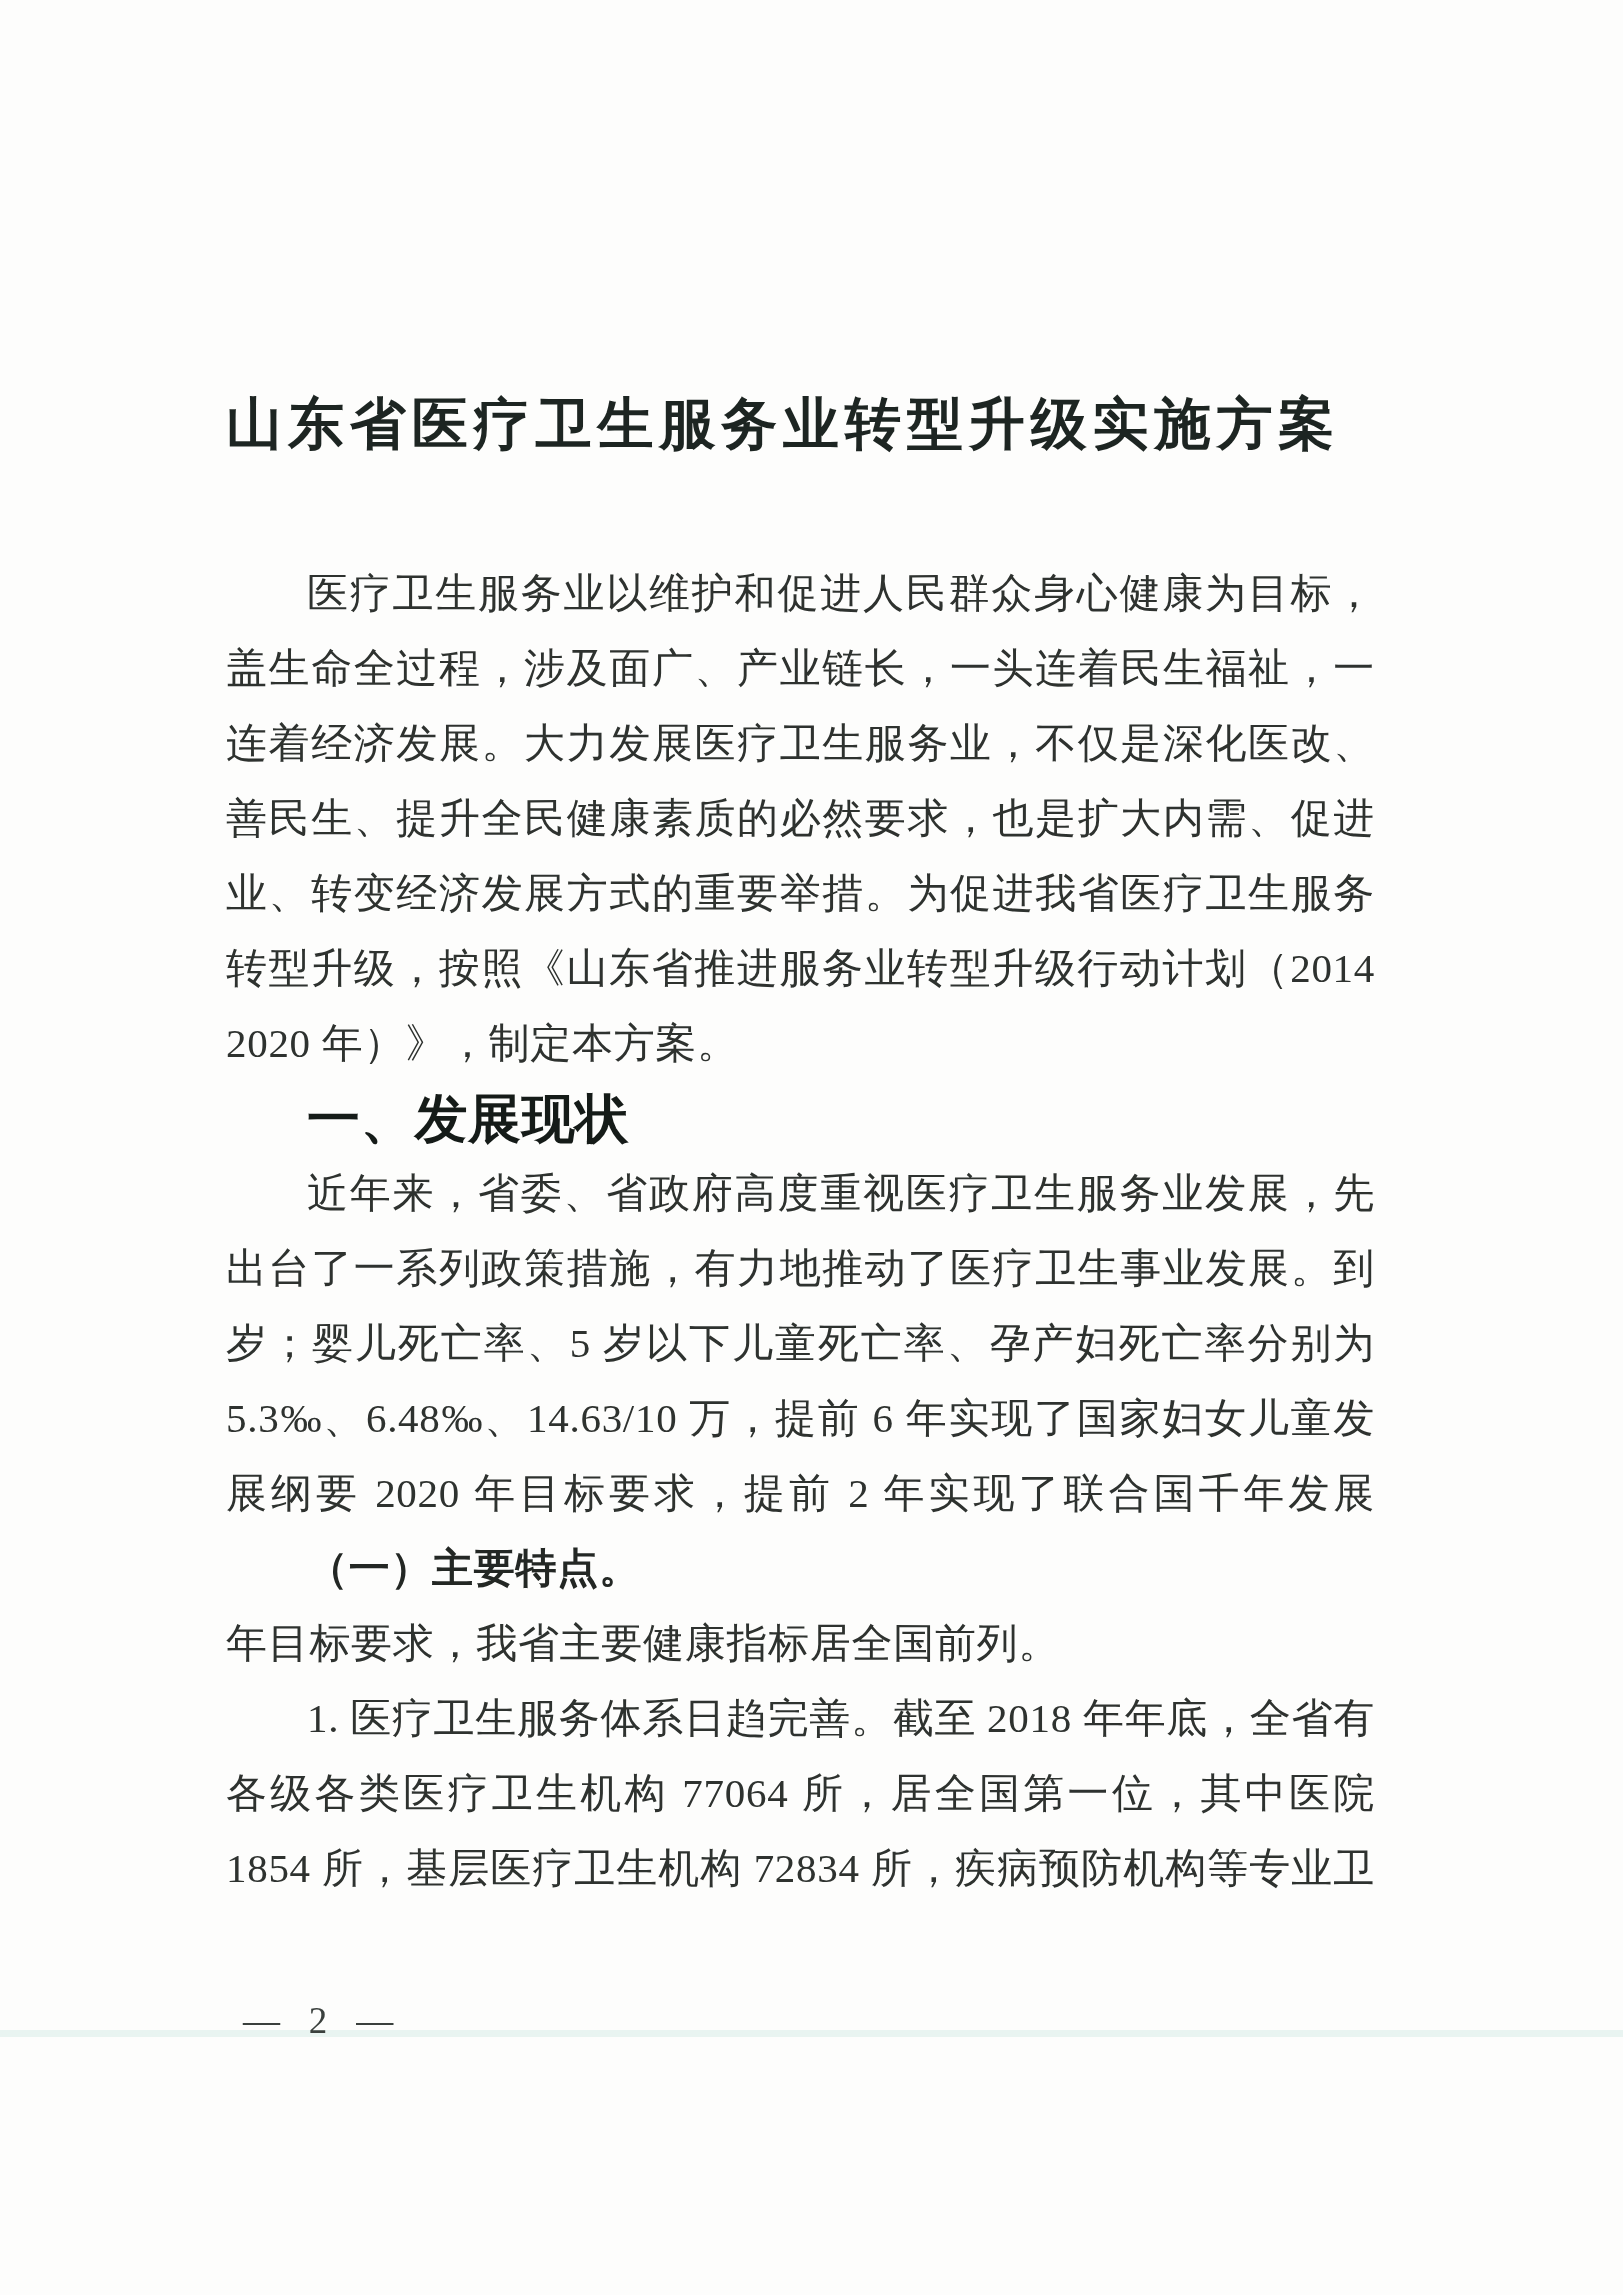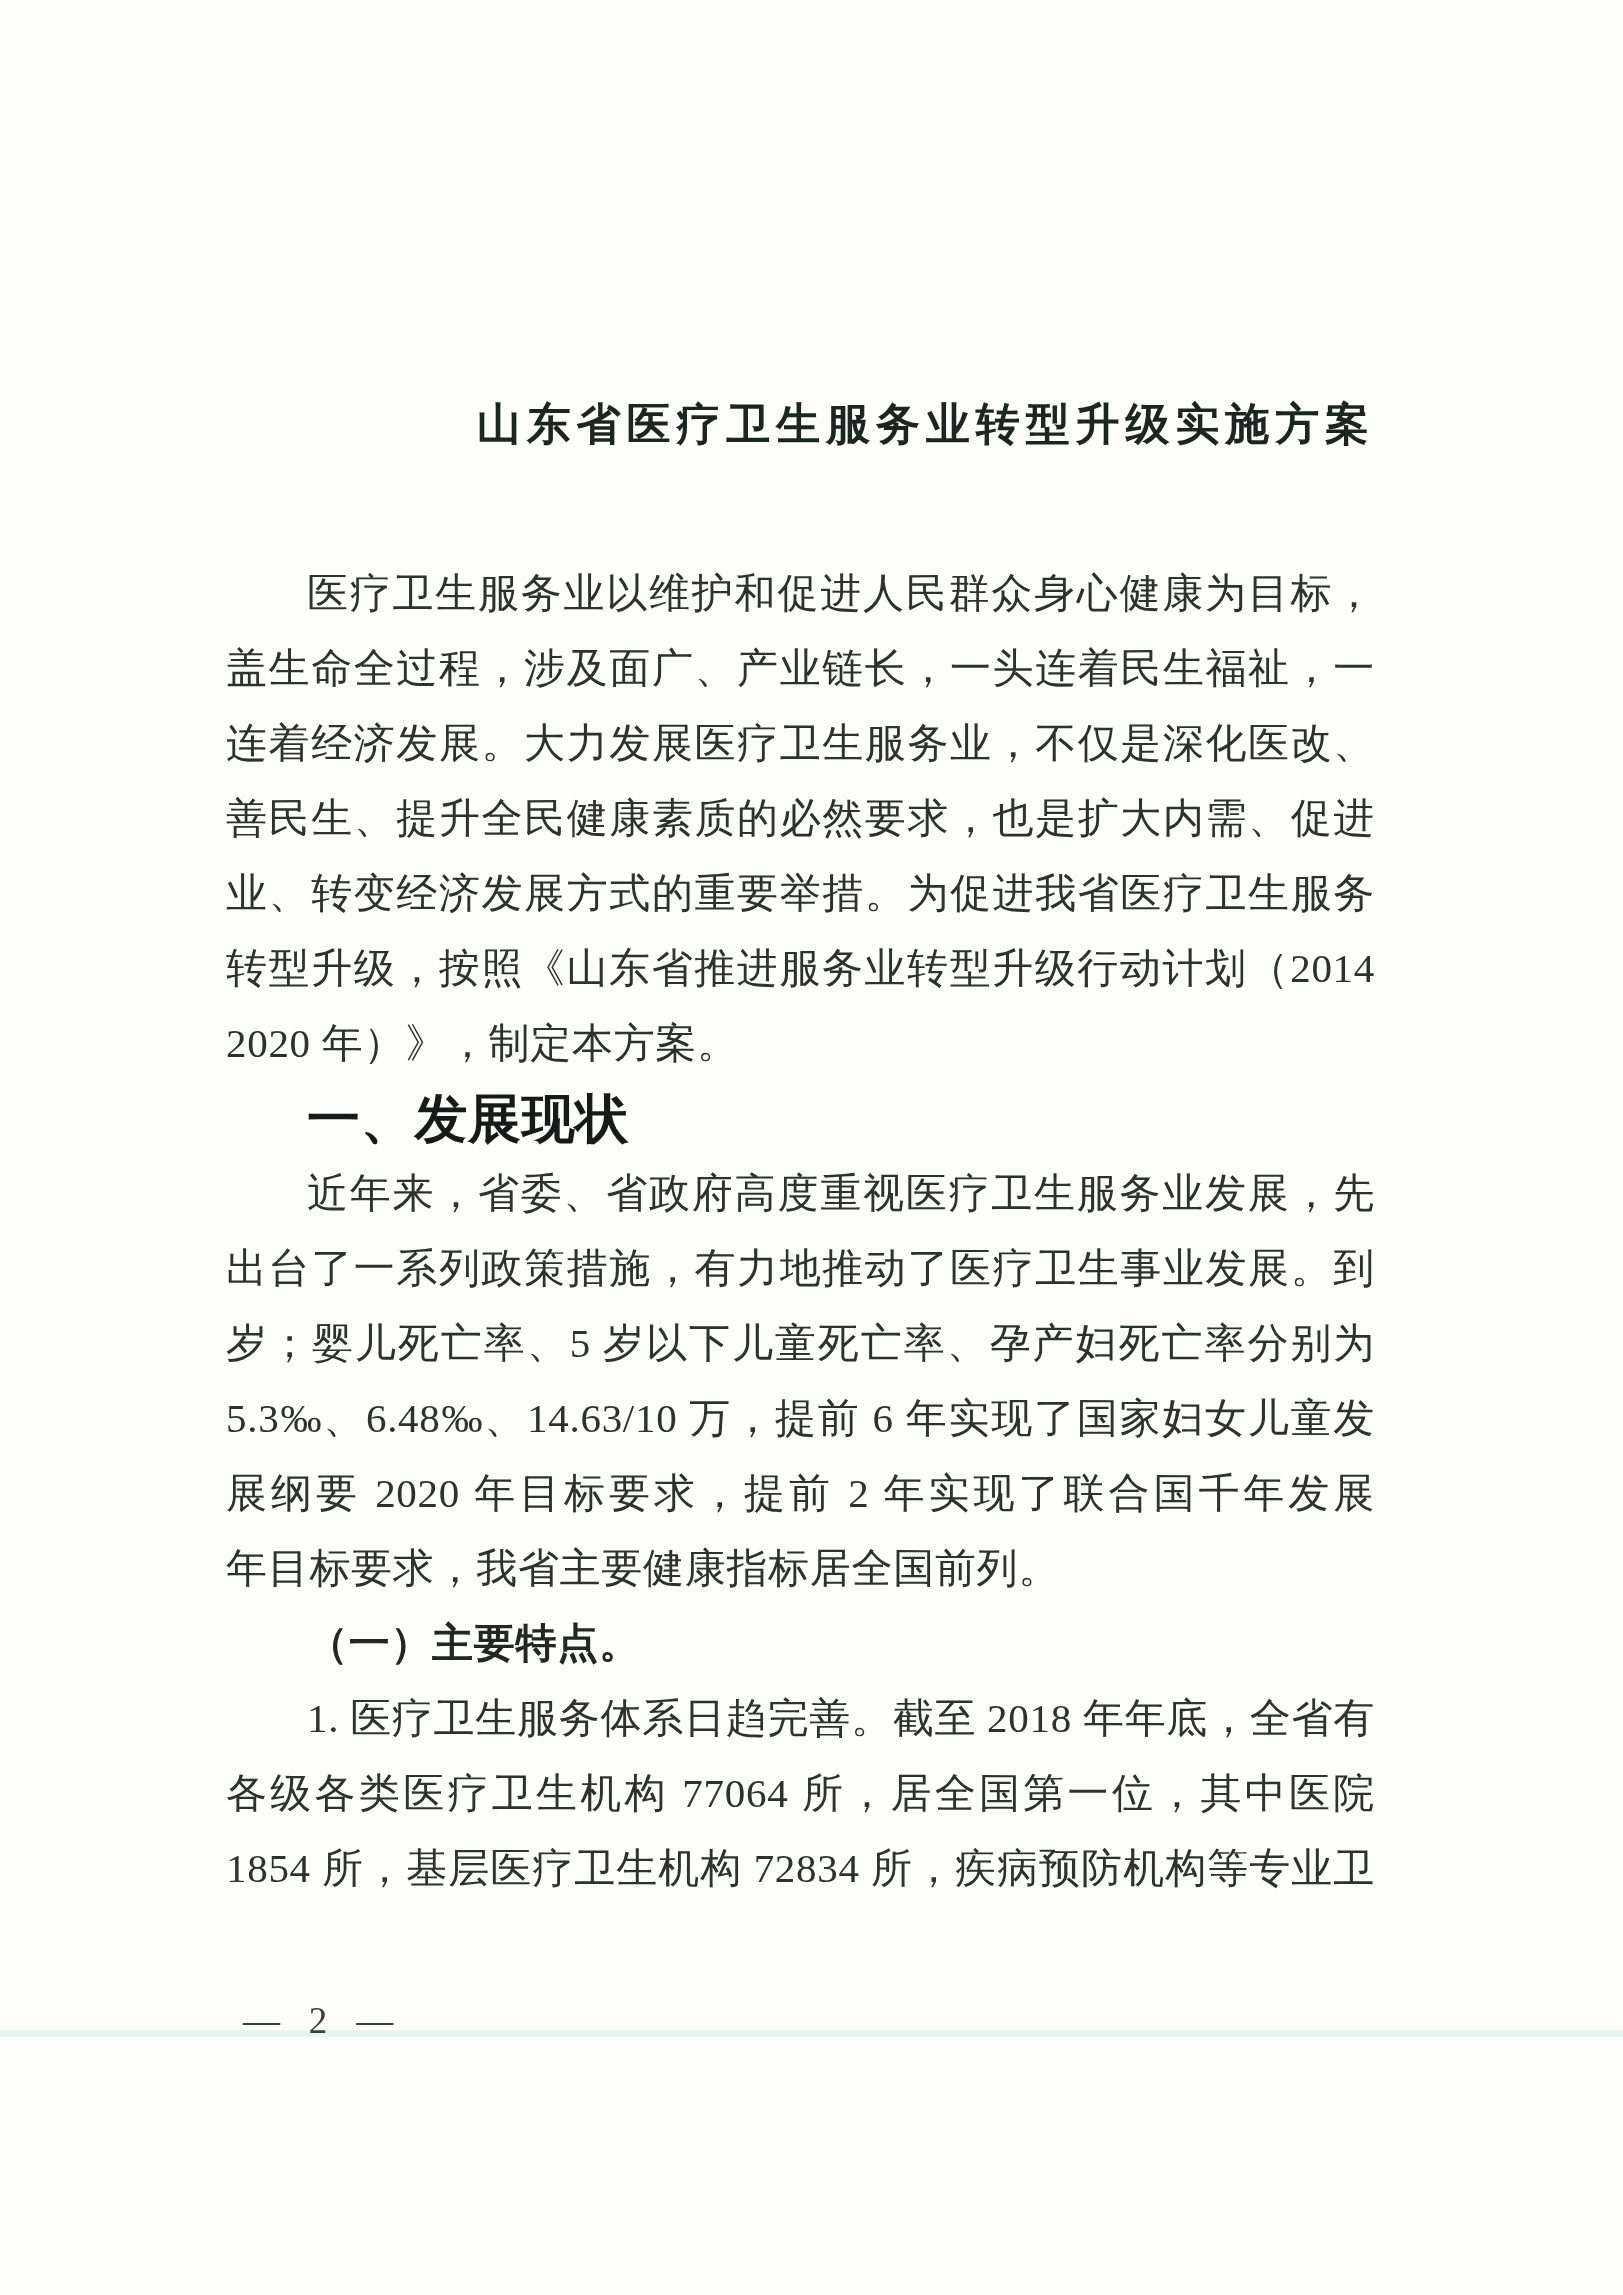--- a/index.html
+++ b/index.html
@@ -14,24 +14,24 @@
     background: #fdfdfc;
     font-family: "Liberation Serif", serif;
     color: #2e322f;
     overflow: hidden;
   }
   .doc-title {
     position: absolute;
     top: 390px;
     left: 226px;
     width: 1149px;
-    text-align: right;
+    text-align: left;
     font-family: "Liberation Sans", sans-serif;
     font-weight: bold;
-    font-size: 44px;
+    font-size: 56px;
     line-height: 68px;
     letter-spacing: 5.9px;
     color: #1d2522;
     white-space: nowrap;
   }
   .lines {
     position: absolute;
     top: 556px;
     left: 226px;
     width: 1149px;
@@ -97,22 +97,22 @@
       <div class="line just">善民生、提升全民健康素质的必然要求，也是扩大内需、促进就</div>
       <div class="line just">业、转变经济发展方式的重要举措。为促进我省医疗卫生服务业</div>
       <div class="line just">转型升级，按照《山东省推进服务业转型升级行动计划（2014—</div>
       <div class="line">2020 年）》，制定本方案。</div>
       <div class="line heading1 indent">一、发展现状</div>
       <div class="line indent just">近年来，省委、省政府高度重视医疗卫生服务业发展，先后</div>
       <div class="line just">出台了一系列政策措施，有力地推动了医疗卫生事业发展。到</div>
       <div class="line just">岁；婴儿死亡率、5 岁以下儿童死亡率、孕产妇死亡率分别为</div>
       <div class="line just">5.3‰、6.48‰、14.63/10 万，提前 6 年实现了国家妇女儿童发</div>
       <div class="line just">展纲要 2020 年目标要求，提前 2 年实现了联合国千年发展 2015</div>
+      <div class="line heading2 indent">（一）主要特点。</div>
       <div class="line">年目标要求，我省主要健康指标居全国前列。</div>
-      <div class="line heading2 indent">（一）主要特点。</div>
       <div class="line indent just">1. 医疗卫生服务体系日趋完善。截至 2018 年年底，全省有</div>
       <div class="line just">各级各类医疗卫生机构 77064 所，居全国第一位，其中医院</div>
       <div class="line just">1854 所，基层医疗卫生机构 72834 所，疾病预防机构等专业卫</div>
     </div>
 
   <div class="scan-band"></div>
 
   <div class="page-number">— 2 —</div>
 
 </div>

